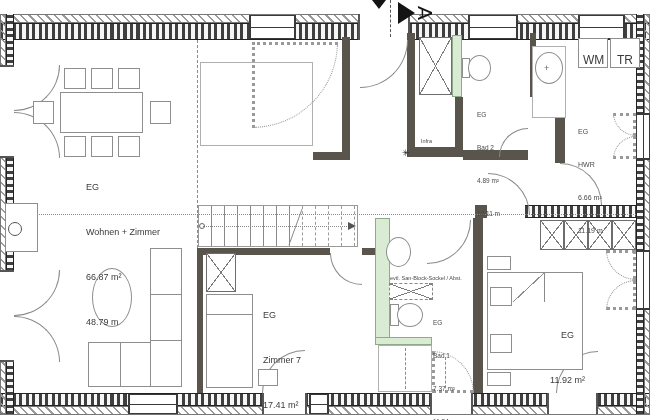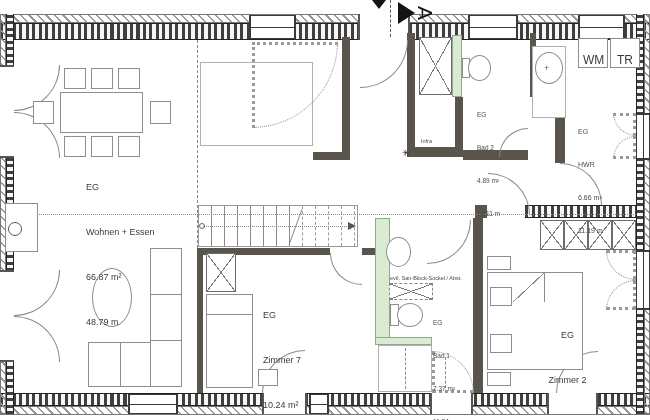--- a/index.html
+++ b/index.html
@@ -195,21 +195,21 @@
   </div>
   <div class="abs furn" style="left:487px;top:272px;width:96px;height:98px;"></div>
   <div class="abs furn" style="left:490px;top:287px;width:22px;height:19px;"></div>
   <div class="abs furn" style="left:490px;top:334px;width:22px;height:19px;"></div>
   <div class="abs diagline" style="left:513px;top:273px;width:32px;height:29px;border-right:1px solid #8a8a8a;"></div>
   <div class="abs furn" style="left:487px;top:256px;width:24px;height:14px;"></div>
   <div class="abs furn" style="left:487px;top:372px;width:24px;height:14px;"></div>
 
   <div class="abs rl" style="left:86px;top:150px;">
     <div>EG</div>
-    <div>Wohnen + Essen</div>
+    <div>Wohnen + Zimmer</div>
     <div>66.87 m²</div>
     <div>48.79 m</div>
   </div>
 
   <div class="abs rs" style="left:477px;top:87px;">
     <div>EG</div>
     <div>Bad 2</div>
     <div>4.89 m²</div>
     <div>10.11 m</div>
   </div>
@@ -217,31 +217,30 @@
   <div class="abs rs" style="left:578px;top:104px;font-size:7px;">
     <div>EG</div>
     <div>HWR</div>
     <div>6.66 m²</div>
     <div>11.19 m</div>
   </div>
 
   <div class="abs rl" style="left:263px;top:278px;">
     <div>EG</div>
     <div>Zimmer 7</div>
-    <div>10.24 m²</div>
+    <div>17.41 m²</div>
     
   </div>
 
   <div class="abs rs" style="left:433px;top:295px;">
     <div>EG</div>
     <div>Bad 1</div>
     <div>7.37 m²</div>
     <div>11.34 m</div>
   </div>
 
   <div class="abs rl" style="left:510px;top:298px;width:115px;text-align:center;">
     <div>EG</div>
-    <div>Zimmer 2</div>
     <div>11.92 m²</div>
     
   </div>
 
 </div>
 
 </body></html>

